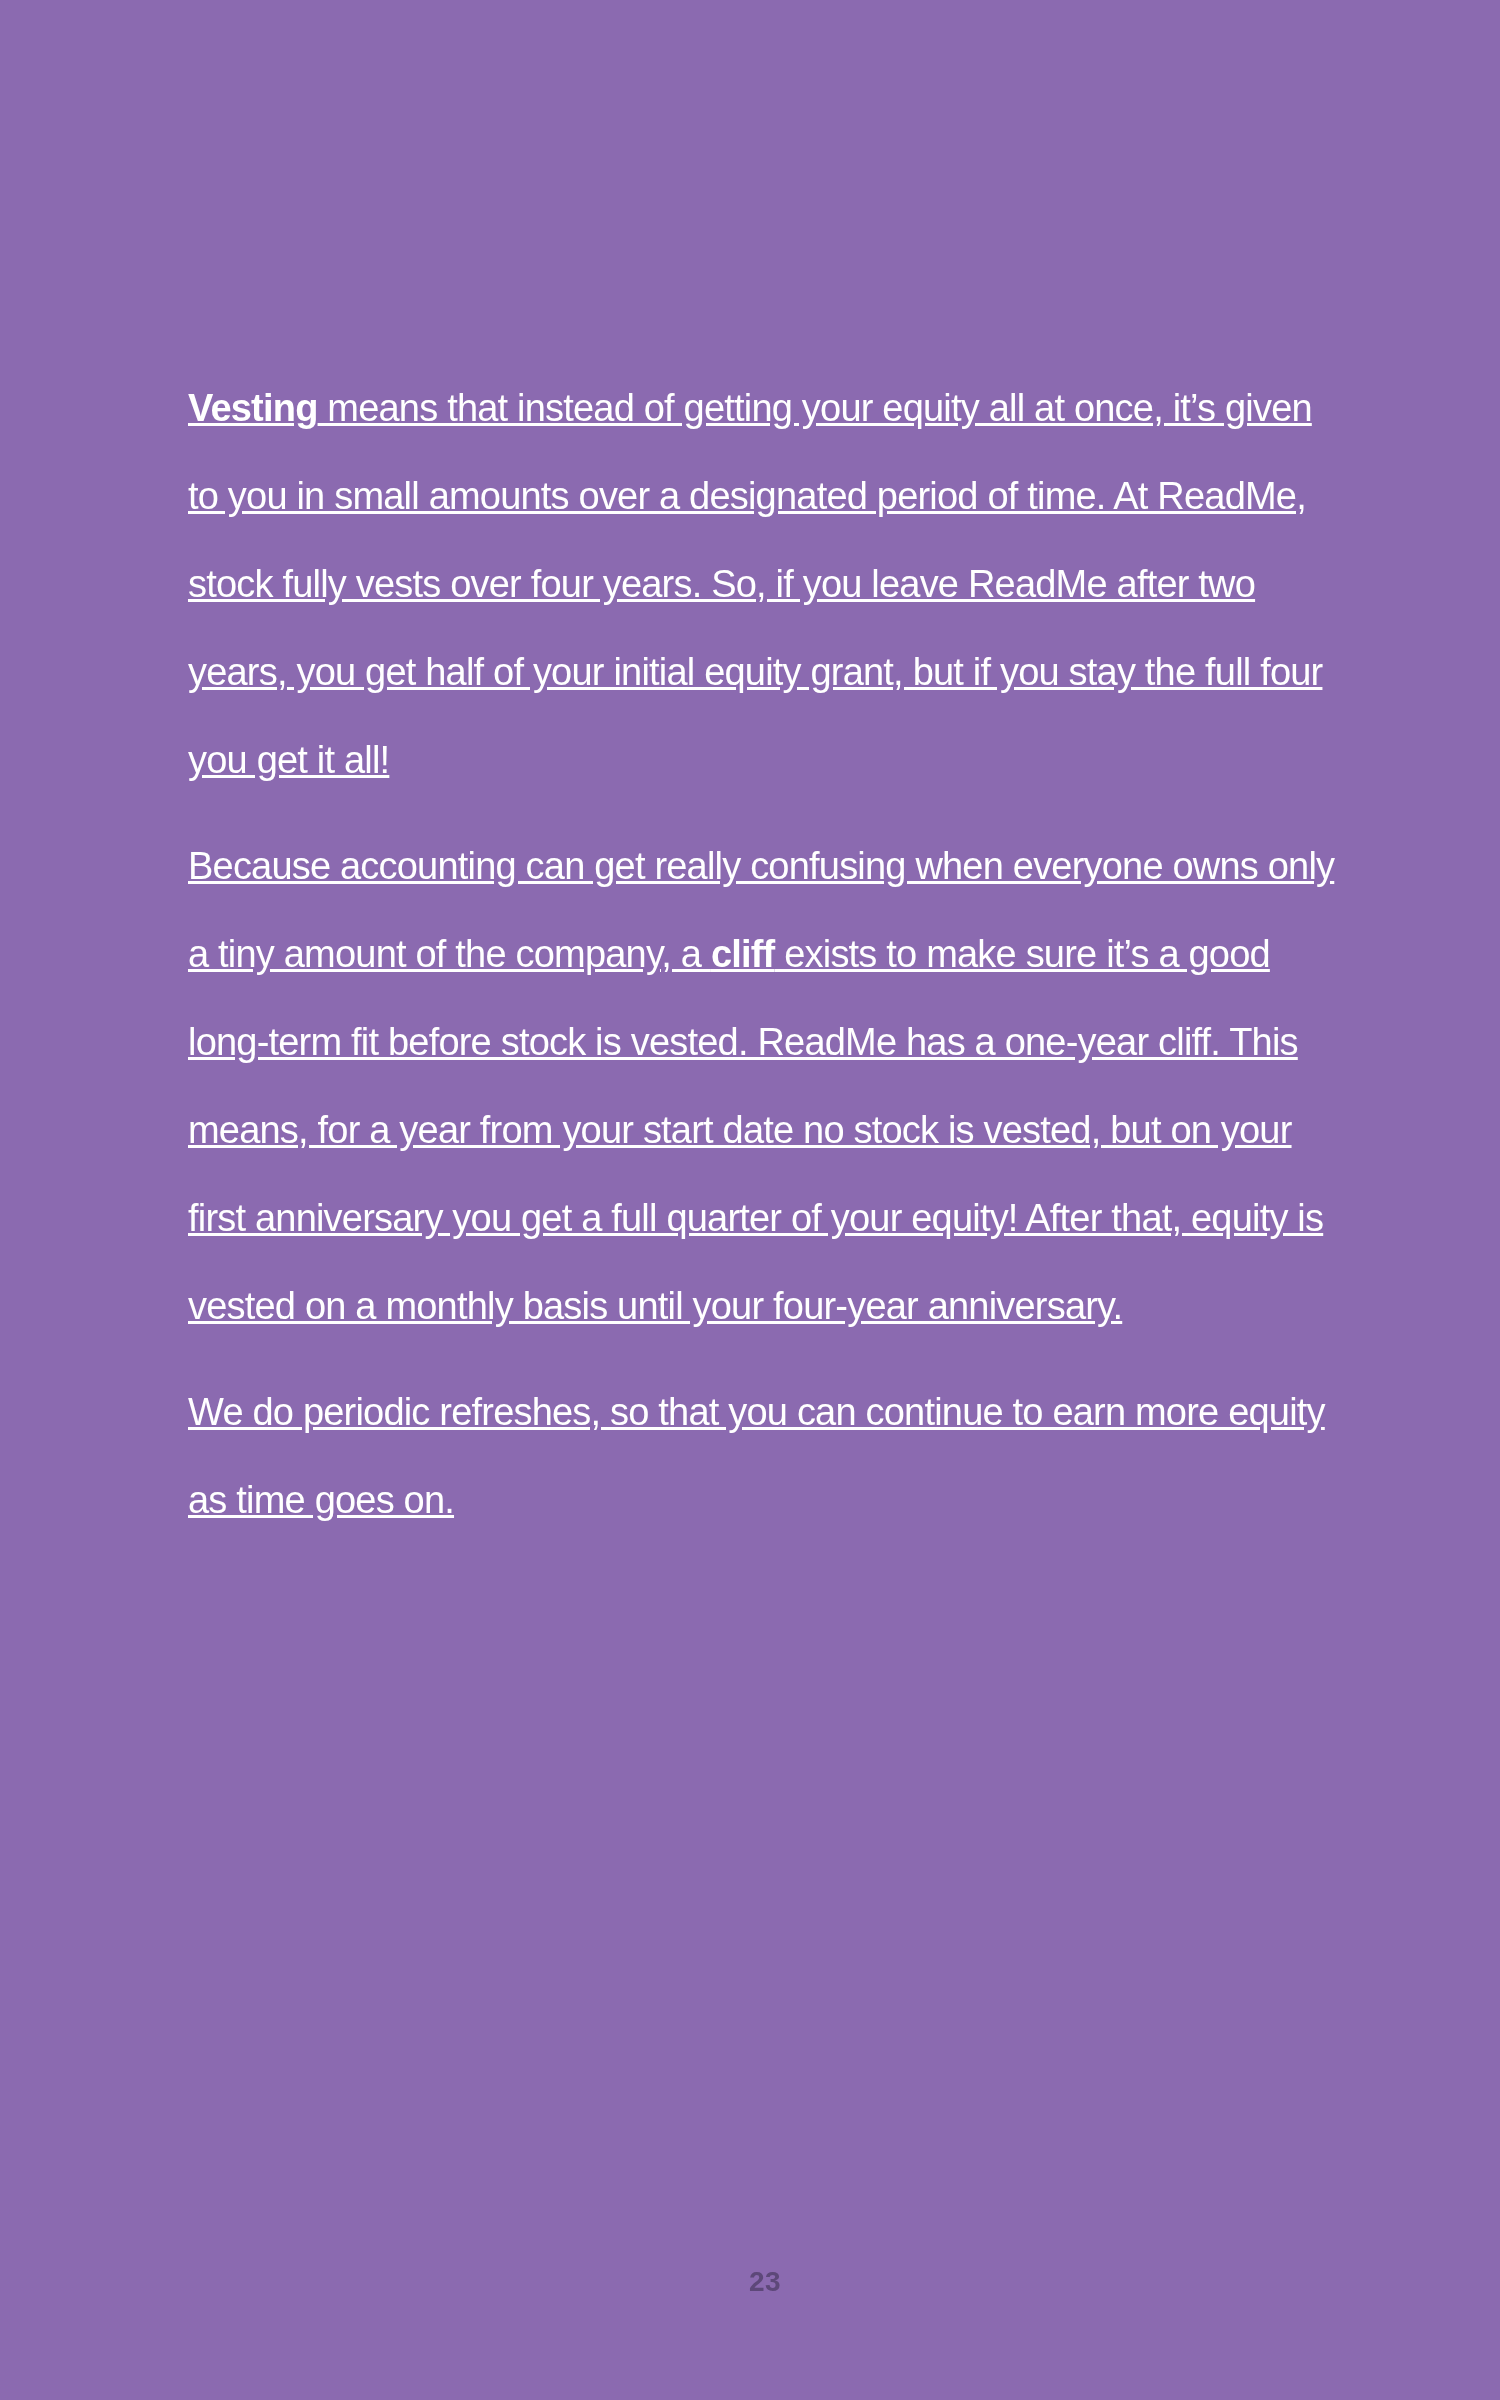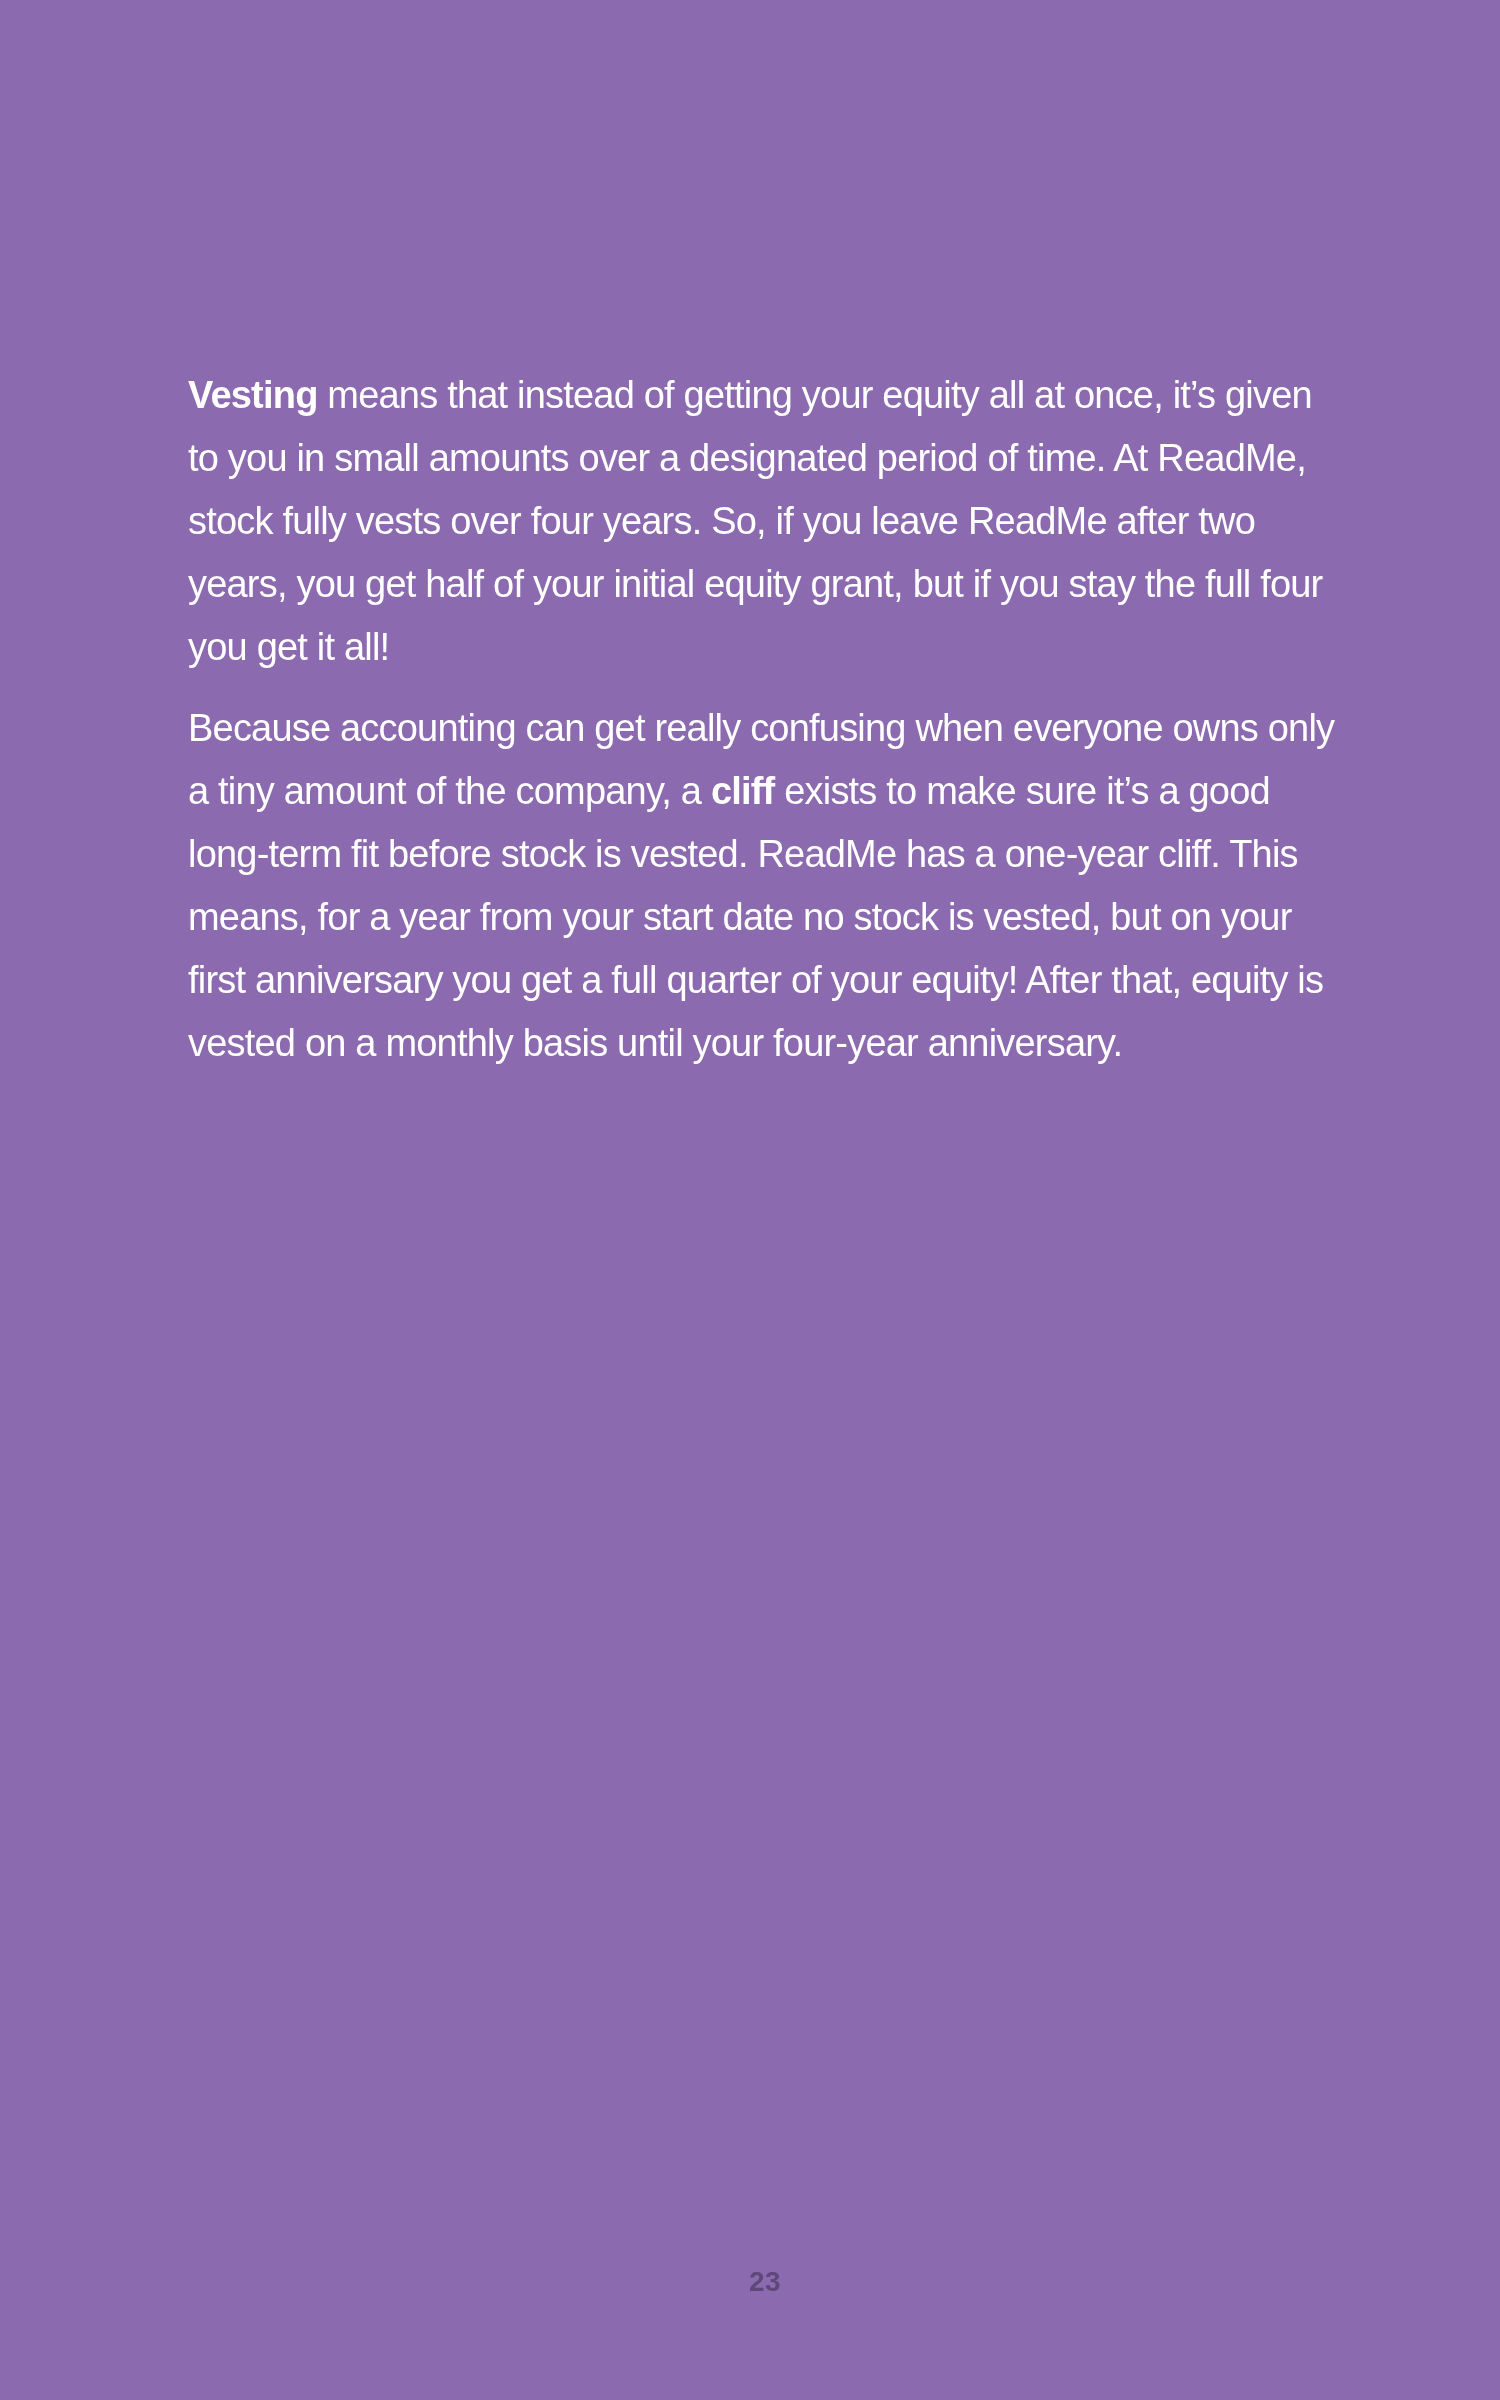--- a/index.html
+++ b/index.html
@@ -35,24 +35,25 @@
     margin: 0 0 38px 0;
     font-size: 72px;
     line-height: 1.15;
     font-weight: 700;
     letter-spacing: -2px;
     color: var(--heading-color);
   }
   .body-para {
     margin: 0 0 18px 0;
     font-size: 38px;
-    line-height: 63px;
+    line-height: 88px;
     font-weight: 400;
     letter-spacing: -0.8px;
     color: var(--body-text-color);
+    text-decoration: underline;
   }
   .body-para strong {
     font-weight: 700;
   }
   .footer {
     position: absolute;
     left: 0;
     top: 2266px;
     width: 1492px;
     text-align: center;
@@ -66,18 +67,19 @@
   }
 </style>
 </head>
 <body>
 
 <div class="page">
   <main class="content">
     <div>
       <p class="body-para"><strong>Vesting</strong> means that instead of getting your equity all at once, it’s given to you in small amounts over a designated period of time. At ReadMe, stock fully vests over four years. So, if you leave ReadMe after two years, you get half of your initial equity grant, but if you stay the full four you get it all!</p>
       <p class="body-para">Because accounting can get really confusing when everyone owns only a tiny amount of the company, a <strong>cliff</strong> exists to make sure it’s a good long-term fit before stock is vested. ReadMe has a one-year cliff. This means, for a year from your start date no stock is vested, but on your first anniversary you get a full quarter of your equity! After that, equity is vested on a monthly basis until your four-year anniversary.</p>
+      <p class="body-para">We do periodic refreshes, so that you can continue to earn more equity as time goes on.</p>
     </div>
   </main>
   <footer class="footer">
     <span class="page-number">23</span>
   </footer>
 </div>
 
 </body></html>

